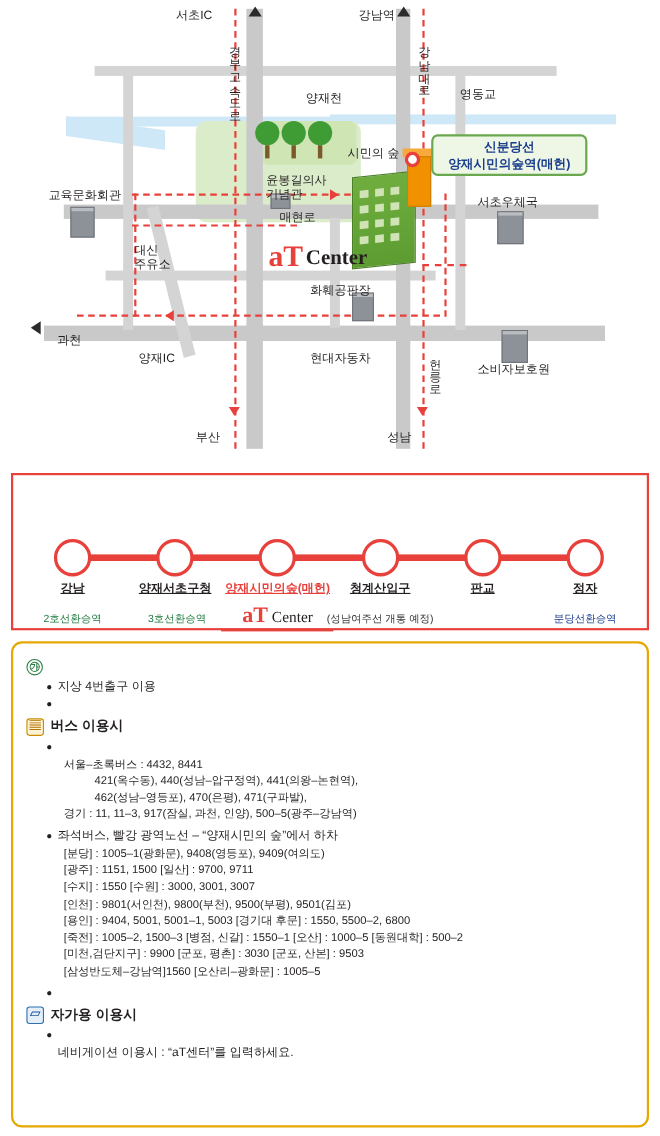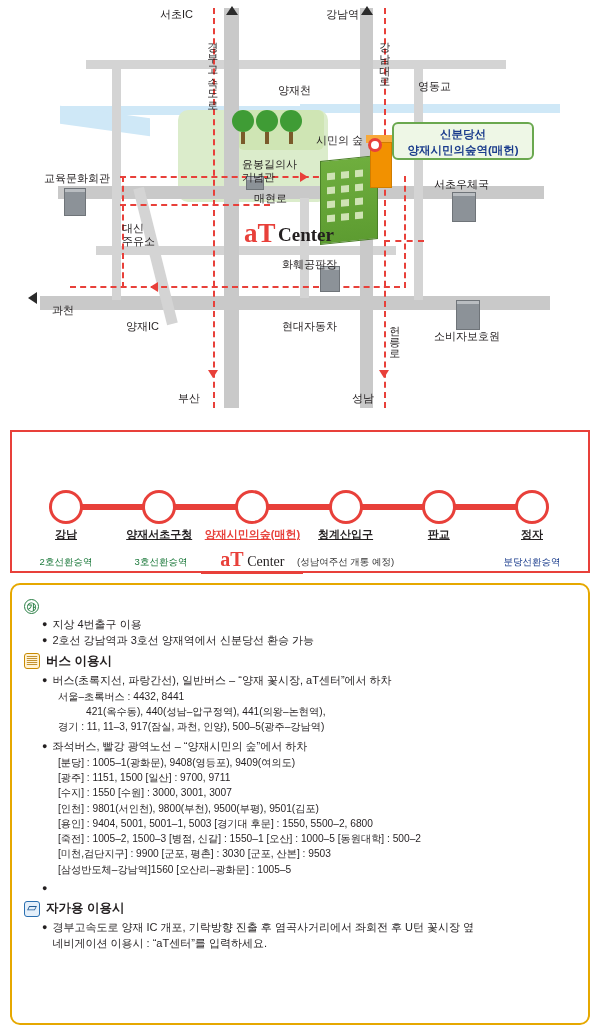--- a/index.html
+++ b/index.html
@@ -441,37 +441,36 @@
     <div class="sect">
       <div class="sect-head">
         <span class="qmark">㉮</span>
       </div>
       <div class="bullet-row">
         <span class="dot">●</span>
         <span>지상 4번출구 이용</span>
       </div>
       <div class="bullet-row">
         <span class="dot">●</span>
-        <span>2호선 강남역과 3호선 양재역에서 신분당선 환승 가능</span>
       </div>
     </div>
 
     <div class="sect">
       <div class="sect-head">
         <span class="sect-icon bus">▤</span>
         <span>버스 이용시</span>
       </div>
 
       <div class="bullet-row">
         <span class="dot">●</span>
-        <span>버스(초록지선, 파랑간선), 일반버스 – “양재 꽃시장, aT센터”에서 하차</span>
       </div>
       <div class="detail">
         <div class="ln">서울–초록버스 : 4432, 8441</div>
         <div class="ln indent2" style="margin-left:28px">421(옥수동), 440(성남–압구정역), 441(의왕–논현역),</div>
+        <div class="ln indent2" style="margin-left:28px">462(성남–영등포), 470(은평), 471(구파발),</div>
         <div class="ln">경기 : 11, 11–3, 917(잠실, 과천, 인양), 500–5(광주–강남역)</div>
       </div>
 
       <div class="bullet-row" style="margin-top:4px">
         <span class="dot">●</span>
         <span>좌석버스, 빨강 광역노선 – “양재시민의 숲”에서 하차</span>
       </div>
       <div class="detail">
         <div class="ln">[분당] : 1005–1(광화문), 9408(영등포), 9409(여의도)</div>
         <div class="ln">[광주] : 1151, 1500  [일산] : 9700, 9711</div>
@@ -489,19 +488,19 @@
     </div>
 
     <div class="sect">
       <div class="sect-head">
         <span class="sect-icon car">▱</span>
         <span>자가용 이용시</span>
       </div>
       <div class="bullet-row">
         <span class="dot">●</span>
         <span>
-          <span>경부고속도로 양재 IC 개포, 기락방향 진출 후 염곡사거리에서 좌회전 후 U턴 꽃시장 옆</span><br>
+          <br>
           <span>네비게이션 이용시 : “aT센터”를 입력하세요.</span>
         </span>
       </div>
     </div>
   </div>
 </div>
 
 </body></html>

